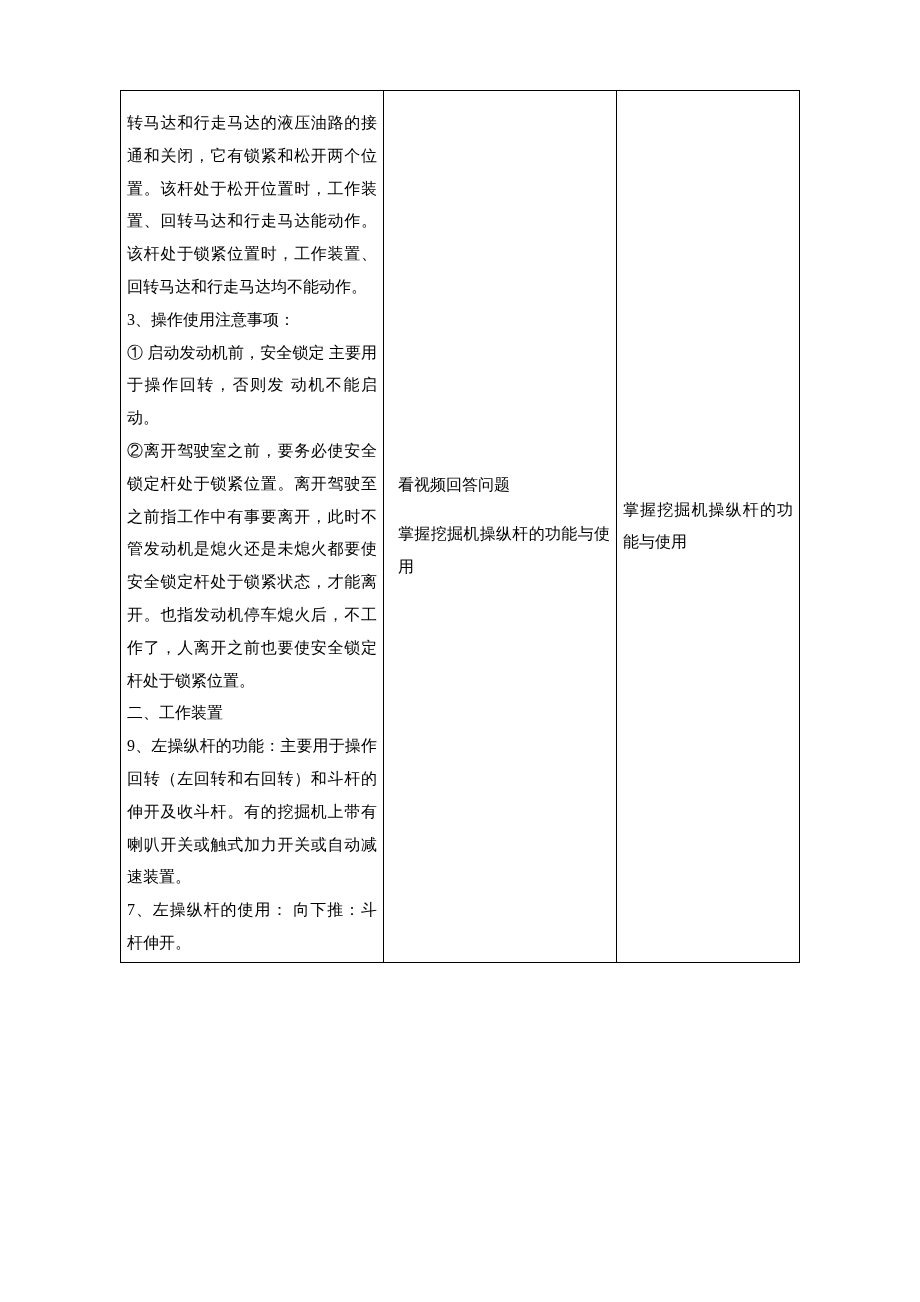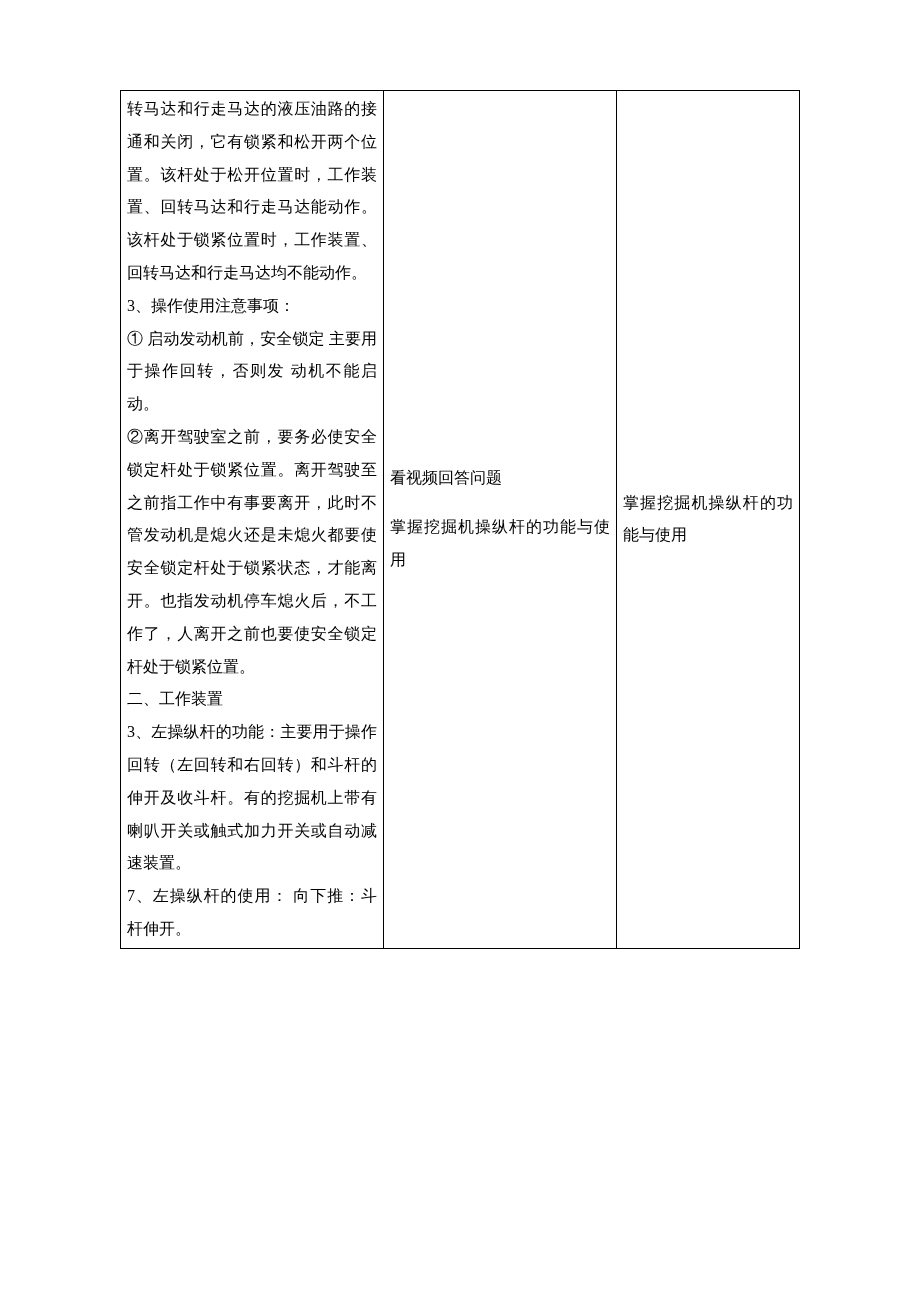--- a/index.html
+++ b/index.html
@@ -28,32 +28,32 @@
     vertical-align: middle;
     padding: 0 6px;
     font-size: 16px;
     line-height: 2.05;
     text-align: justify;
     text-justify: inter-ideograph;
   }
   td.col1 {
     width: 250px;
     vertical-align: top;
-    padding-top: 2px;
+    padding-top: 16px;
     padding-bottom: 2px;
   }
   td.col2 {
     width: 220px;
     vertical-align: middle;
   }
   td.col3 {
     vertical-align: middle;
   }
   .col2-content p {
-    margin: 0 0 16px 0;
+    margin: 0 0 16px 8px;
   }
   .col2-content p:last-child {
     margin-bottom: 0;
   }
   .col1 p {
     margin: 0;
   }
 </style>
 </head>
 <body>
@@ -61,21 +61,21 @@
 <div class="page">
   <table>
     <tbody>
         <tr>
       <td class="col1">
         <p>转马达和行走马达的液压油路的接通和关闭，它有锁紧和松开两个位置。该杆处于松开位置时，工作装置、回转马达和行走马达能动作。该杆处于锁紧位置时，工作装置、回转马达和行走马达均不能动作。</p>
         <p>3、操作使用注意事项：</p>
         <p>①  启动发动机前，安全锁定  主要用于操作回转，否则发  动机不能启动。</p>
         <p>②离开驾驶室之前，要务必使安全锁定杆处于锁紧位置。离开驾驶至之前指工作中有事要离开，此时不管发动机是熄火还是未熄火都要使安全锁定杆处于锁紧状态，才能离开。也指发动机停车熄火后，不工作了，人离开之前也要使安全锁定杆处于锁紧位置。</p>
         <p>二、工作装置</p>
-        <p>3、左操纵杆的功能：主要用于操作回转（左回转和右回转）和斗杆的伸开及收斗杆。有的挖掘机上带有喇叭开关或触式加力开关或自动减速装置。</p>
+        <p>9、左操纵杆的功能：主要用于操作回转（左回转和右回转）和斗杆的伸开及收斗杆。有的挖掘机上带有喇叭开关或触式加力开关或自动减速装置。</p>
         <p>7、左操纵杆的使用：  向下推：斗杆伸开。</p>
       </td>
       <td class="col2">
         <div class="col2-content">
           <p>看视频回答问题</p>
           <p>掌握挖掘机操纵杆的功能与使用</p>
         </div>
       </td>
       <td class="col3">
         <span>掌握挖掘机操纵杆的功能与使用</span>

